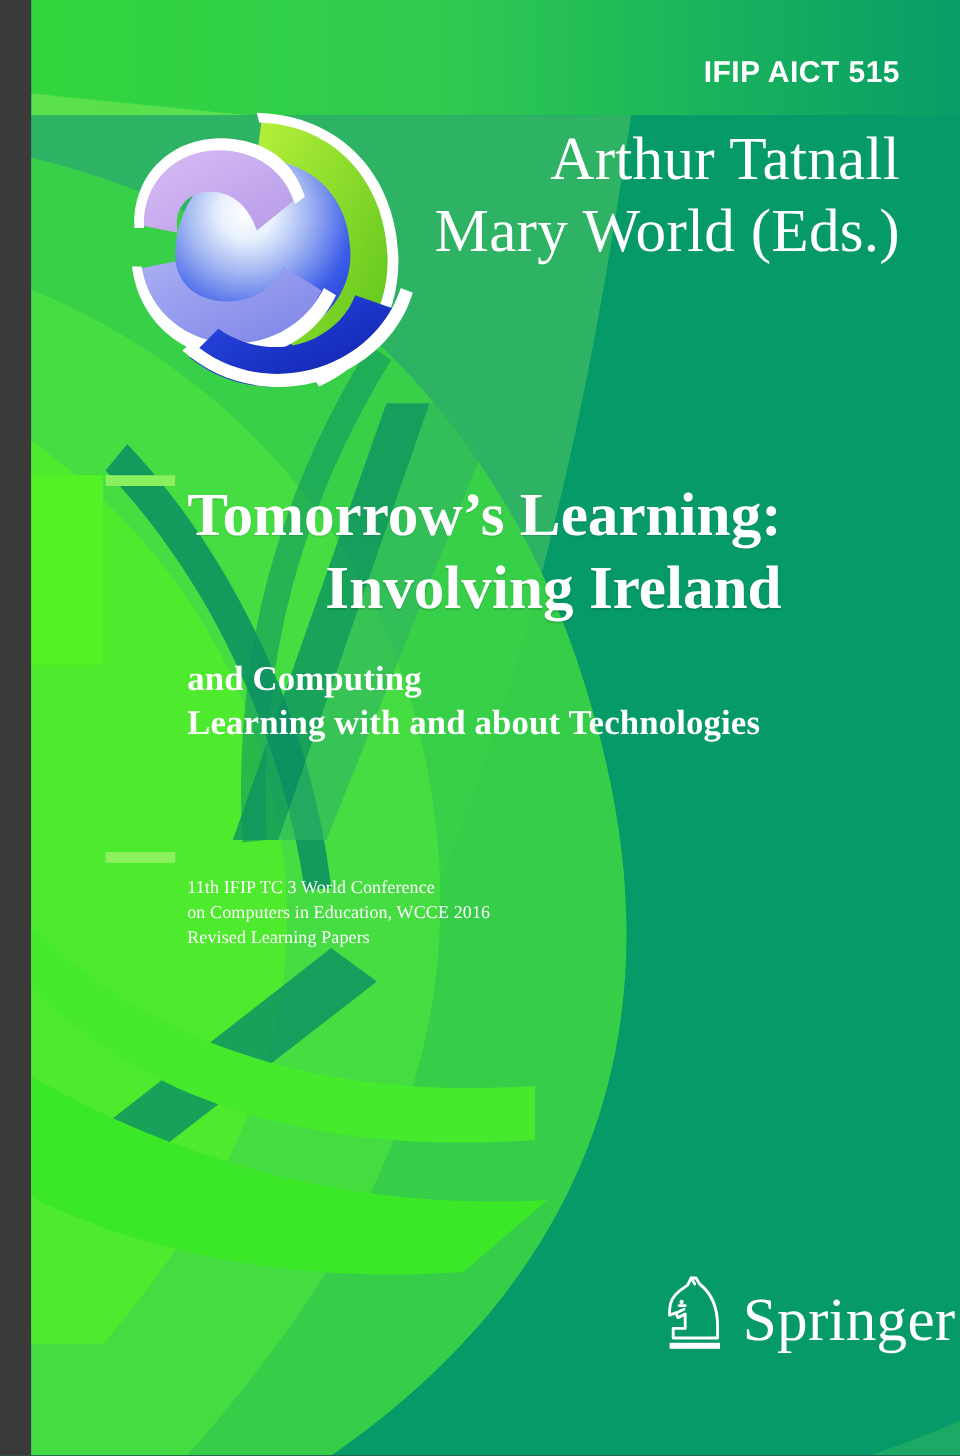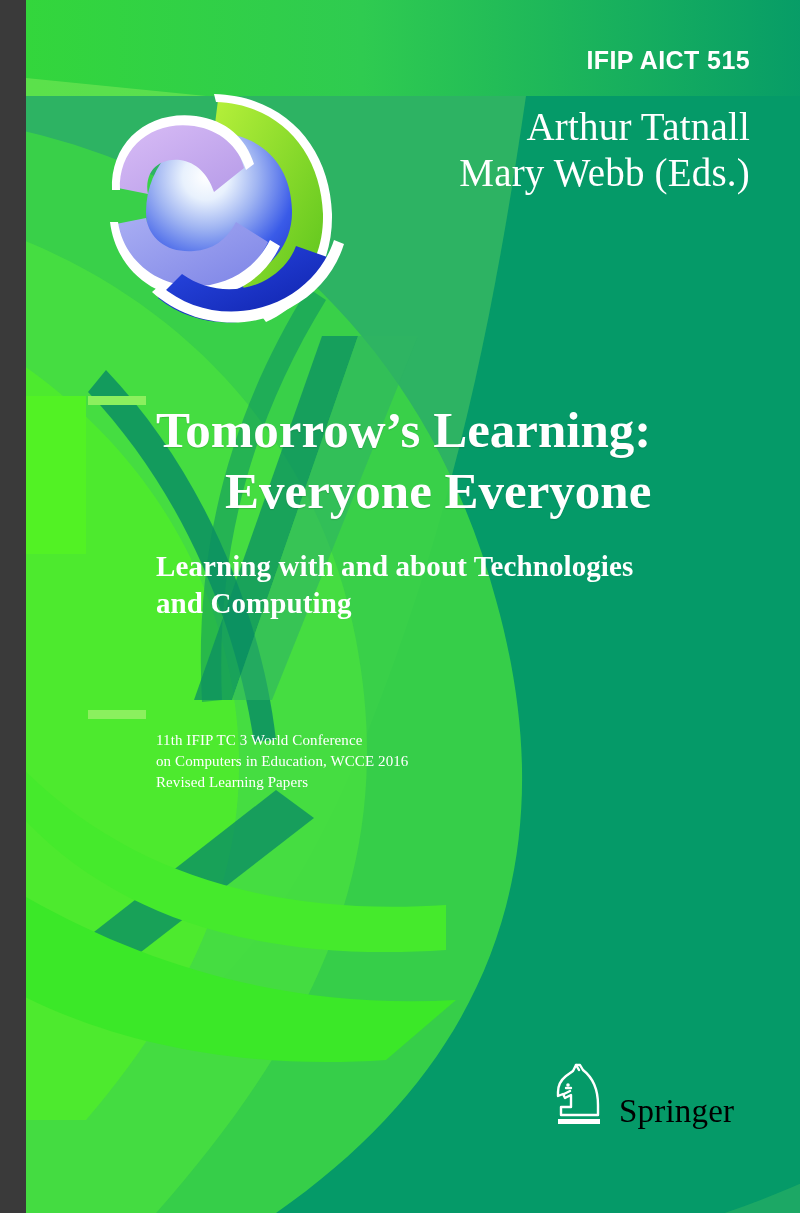--- a/index.html
+++ b/index.html
@@ -24,21 +24,21 @@
     letter-spacing:.4px;
     color:#ffffff;
     white-space:nowrap;
   }
   .editors{
     position:absolute;
     right:76px;top:104px;
     text-align:right;
     color:#ffffff;
     line-height:1.17;
-    font-size:39px;
+    font-size:51px;
     letter-spacing:.2px;
     white-space:nowrap;
   }
   .editors div{margin:0;}
 
   .title{
     position:absolute;
     left:130px;top:400px;
     color:#ffffff;
     font-size:51px;
@@ -73,22 +73,22 @@
   .conference div{white-space:nowrap;}
 
   
   .springer{
     position:absolute;
     left:527px;top:1061px;
     display:flex;align-items:flex-end;gap:14px;
   }
   .springer-knight{display:block;}
   .springer-word{
-    color:#000000;
-    font-size:33px;
+    color:#ffffff;
+    font-size:51px;
     line-height:.98;
     letter-spacing:.2px;
     font-family:"Liberation Serif", serif;
   }
 
   
   .globe{position:absolute;left:84px;top:92px;width:242px;height:240px;}
 </style>
 </head>
 <body>
@@ -218,31 +218,31 @@
     <path d="M 48 206 C 82 234 132 238 172 218 C 196 206 212 188 220 166
              L 186 154 C 180 170 168 182 152 190 C 126 202 96 199 72 182 Z" fill="url(#blueGrad)"></path>
     <path d="M 42 200 C 80 234 136 240 180 216 C 208 201 226 178 234 152
              L 224 148 C 216 172 200 192 175 206 C 134 228 84 223 50 193 Z" fill="#FFFFFF"></path>
   </svg>
 
   <div class="series-label">IFIP AICT 515</div>
 
   <div class="editors">
     <div>Arthur Tatnall</div>
-    <div>Mary Webb (Eds.)</div>
+    <div>Mary World (Eds.)</div>
   </div>
 
   <div class="title">
     <div>Tomorrow’s Learning:</div>
-    <div>Everyone Everyone</div>
+    <div>Involving Ireland</div>
   </div>
 
   <div class="subtitle">
+    <div>and Computing</div>
     <div>Learning with and about Technologies</div>
-    <div>and Computing</div>
   </div>
 
   <div class="conference">
     <div>11th IFIP TC 3 World Conference</div>
     <div>on Computers in Education, WCCE 2016</div>
     <div>Revised Learning Papers</div>
   </div>
 
   <div class="springer">
     <svg class="springer-knight" width="52" height="66" viewBox="0 0 52 66">

